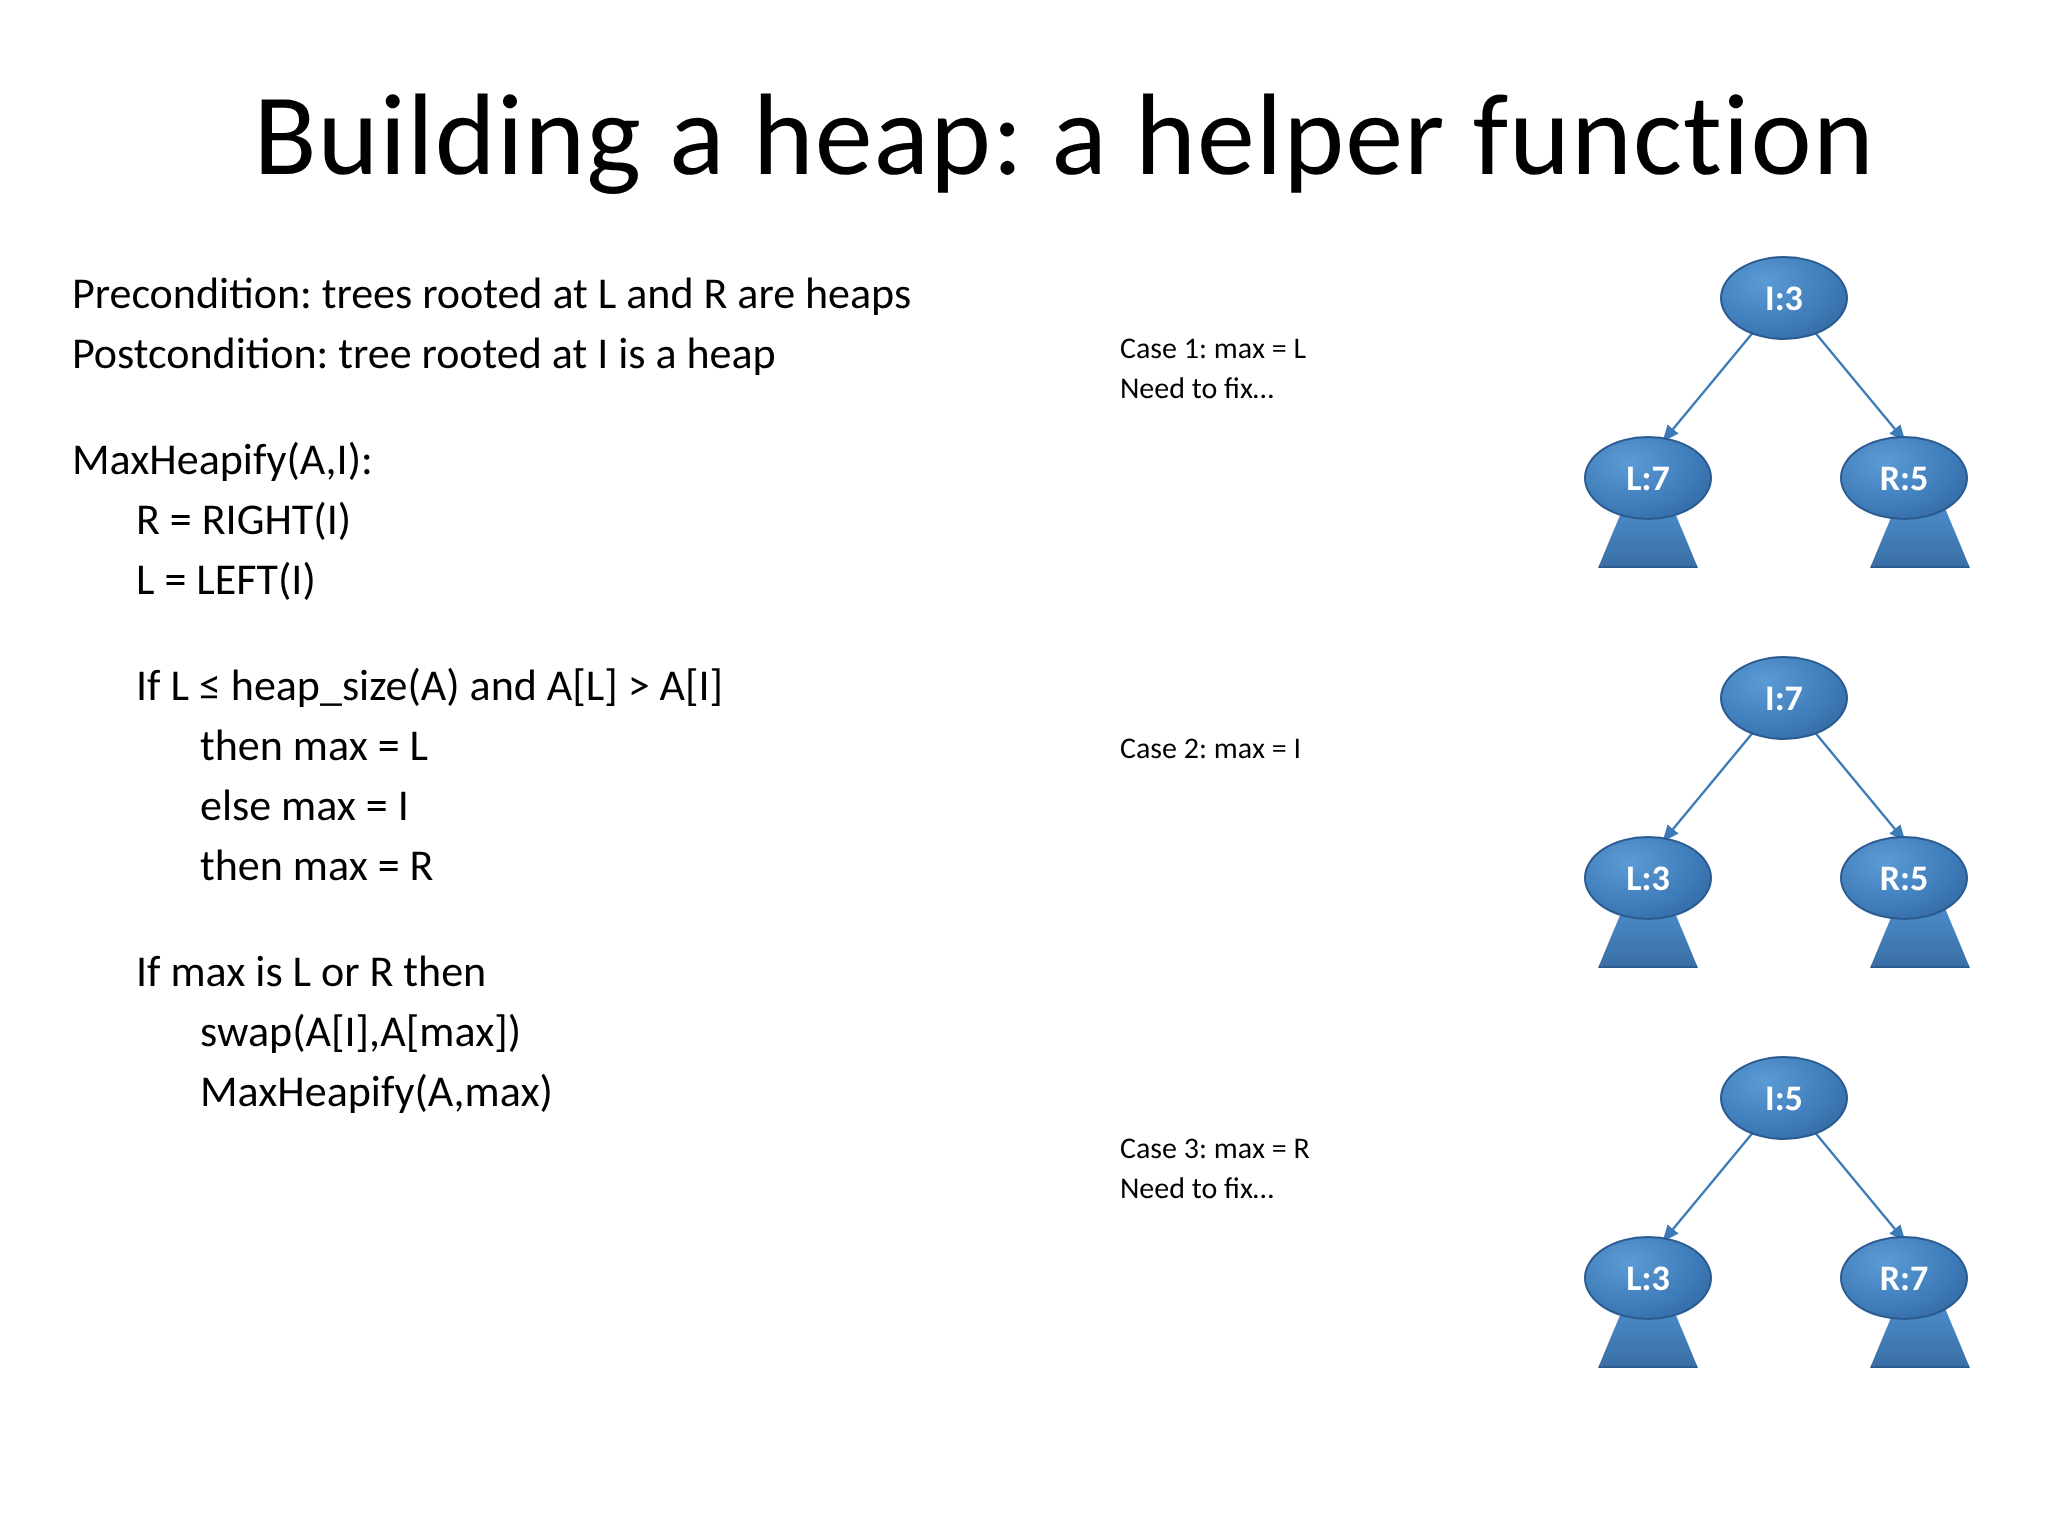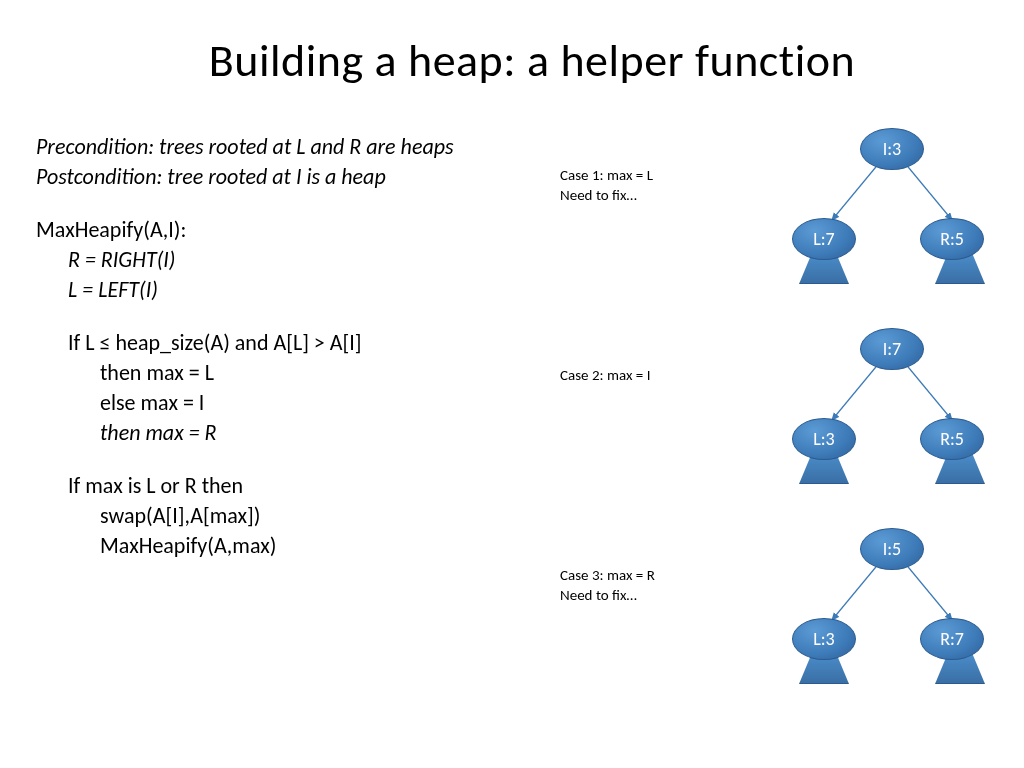--- a/index.html
+++ b/index.html
@@ -6,36 +6,36 @@
   body {
     width: 1024px;
     height: 768px;
     background: #fff;
     font-family: Calibri, Arial, sans-serif;
     color: #000;
     position: relative;
     overflow: hidden;
   }
   .title {
-    font-size: 46px;
+    font-size: 58px;
     font-weight: 400;
     text-align: center;
     padding-top: 32px;
     letter-spacing: 0.5px;
     padding-left: 40px;
   }
   .left-col {
     position: absolute;
     left: 36px;
     top: 132px;
     width: 520px;
     font-size: 22px;
     line-height: 1.35;
   }
-  .blk { margin-bottom: 24px; font-style: italic; }
+  .blk { margin-bottom: 24px; }
   .ind1 { padding-left: 32px; }
   .ind2 { padding-left: 64px; }
   .tree-box {
     position: absolute;
     width: 460px;
     height: 190px;
   }
   .tree1 { left: 560px; top: 120px; }
   .tree2 { left: 560px; top: 320px; }
   .tree3 { left: 560px; top: 520px; }
@@ -49,21 +49,21 @@
   }
   .node {
     position: absolute;
     width: 64px;
     height: 42px;
     background: radial-gradient(ellipse at 35% 30%, #5b9bd5 0%, #3d7ab8 60%, #2e5f95 100%);
     border: 1px solid #2a5a8f;
     border-radius: 50%;
     color: #fff;
     font-size: 18px;
-    font-weight: 400;
+    font-weight: 700;
     display: flex;
     align-items: center;
     justify-content: center;
     z-index: 3;
   }
   .n-root { left: 300px; top: 8px; }
   .n-left { left: 232px; top: 98px; }
   .n-right { left: 360px; top: 98px; }
   .trap {
     position: absolute;

